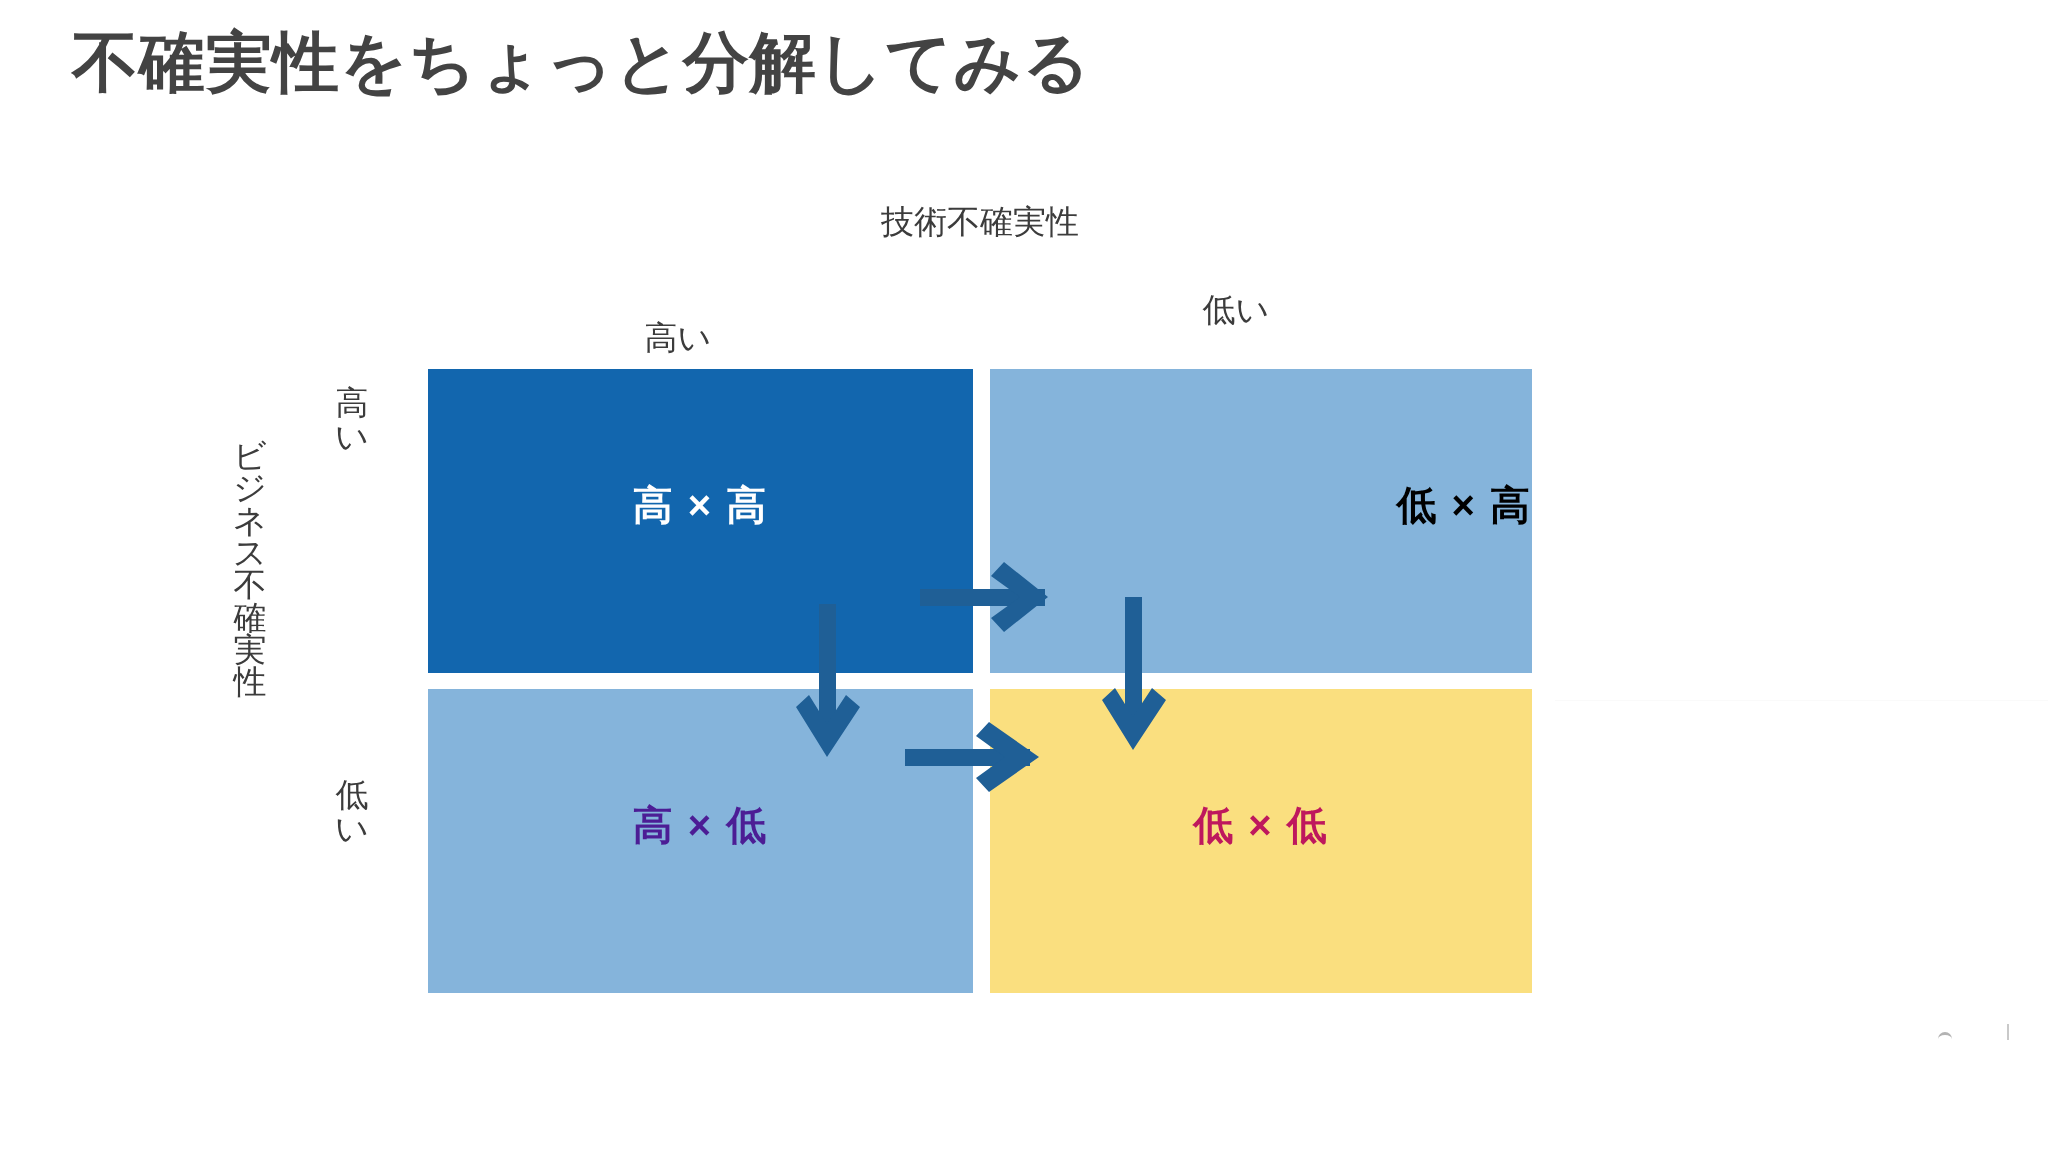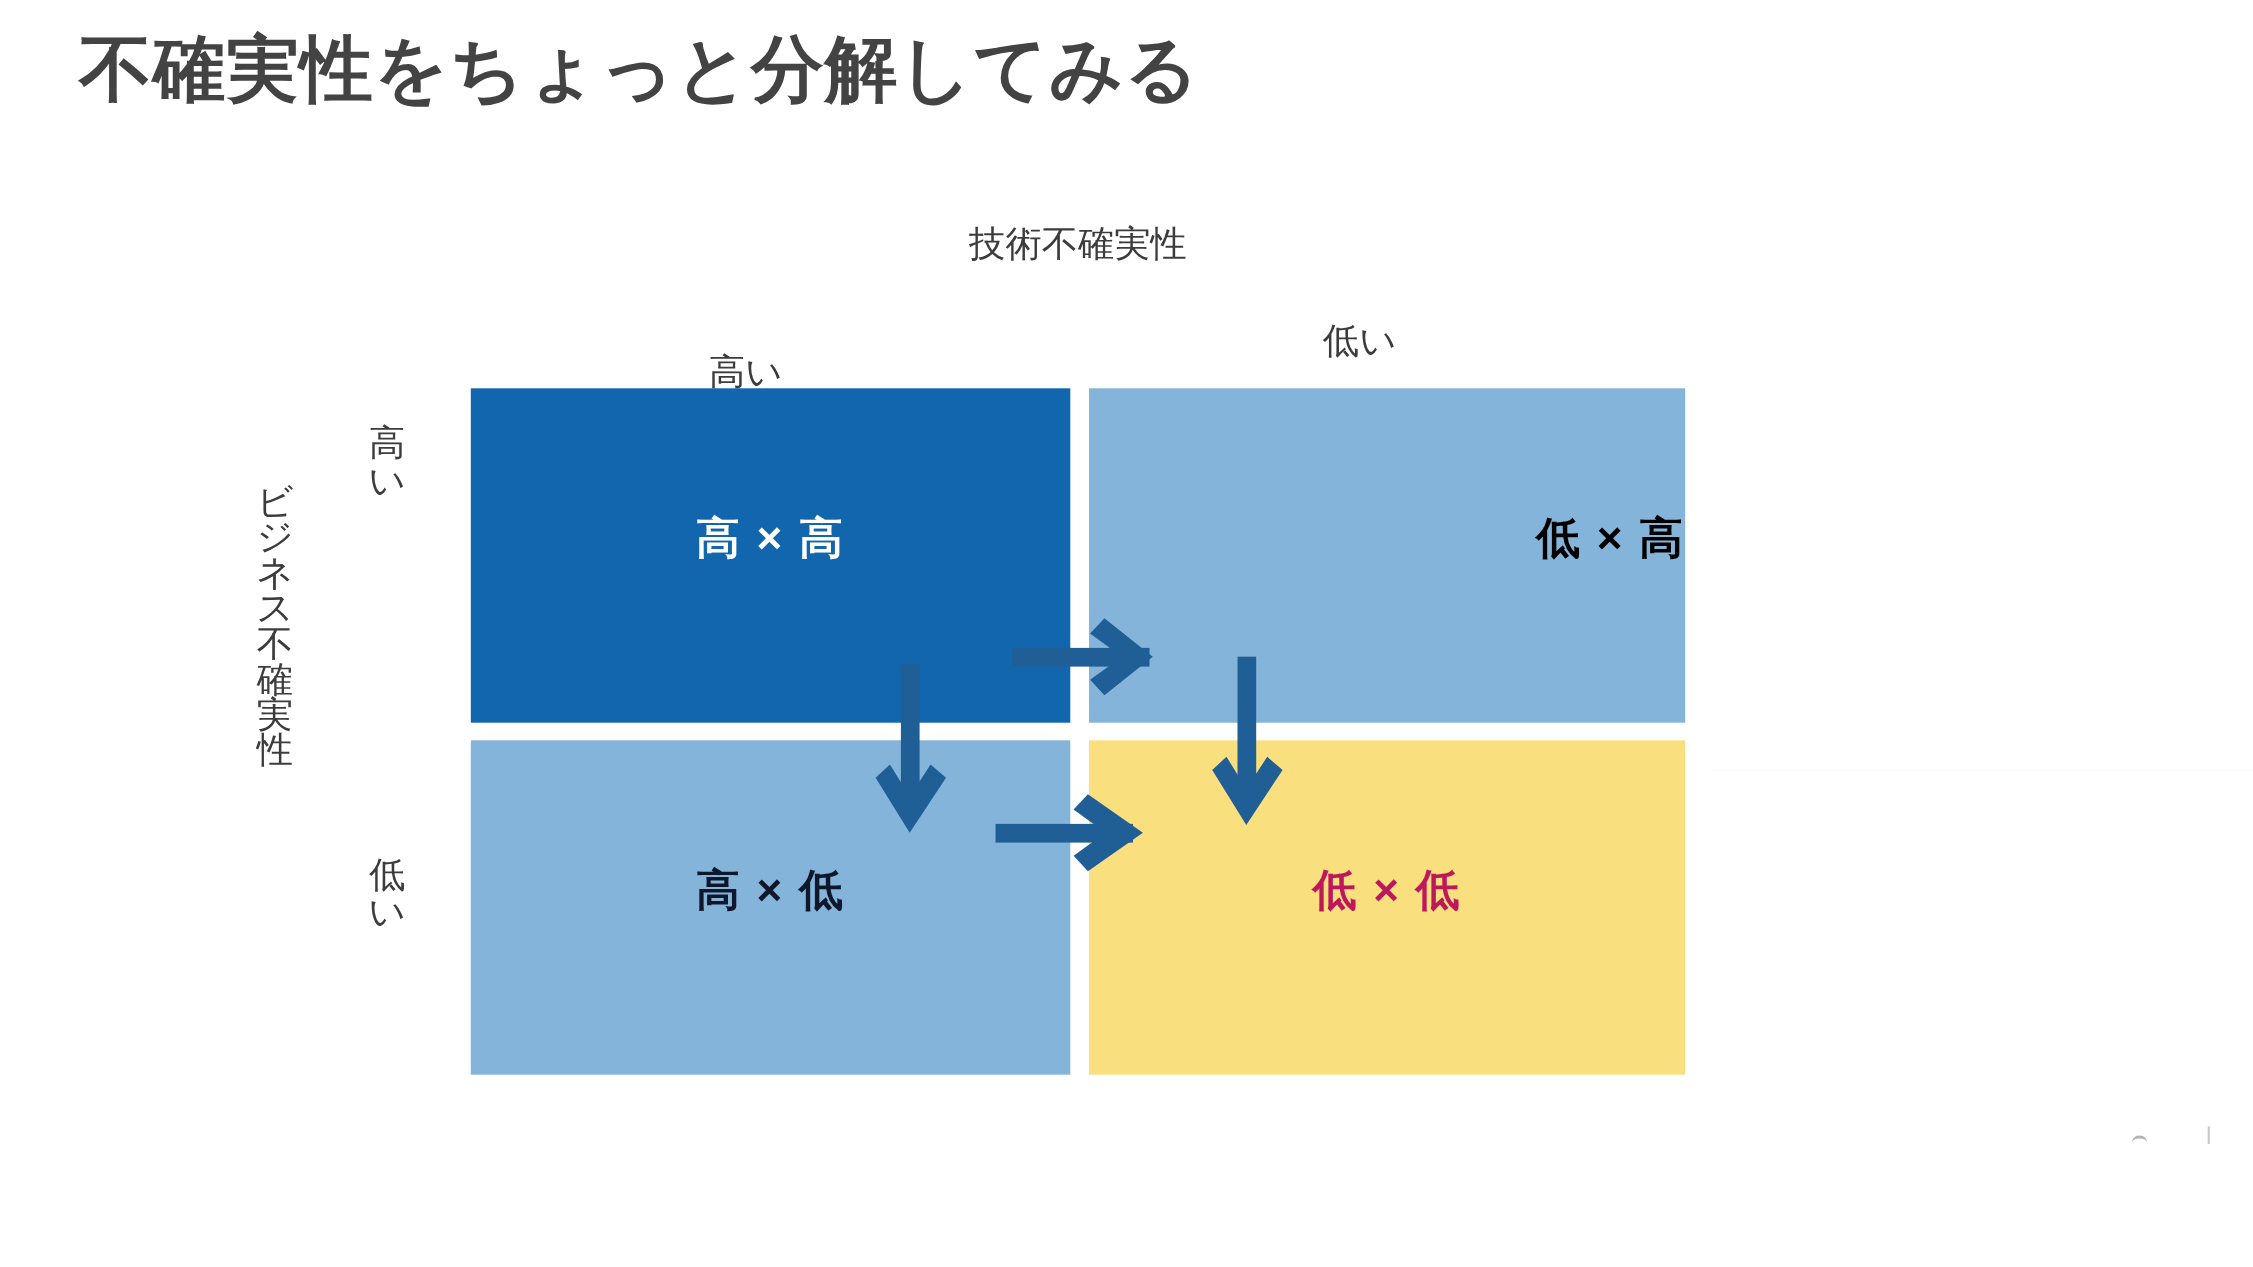--- a/index.html
+++ b/index.html
@@ -69,21 +69,21 @@
     line-height:1.02;
     text-align:center;
   }
   .row-head span{display:block;}
   .row-head.top{ top:386px; }
   .row-head.bottom{ top:778px; }
 
   
   .grid{
     position:absolute;
-    left:428px; top:353px;
+    left:428px; top:369px;
     width:1220px; height:624px;
   }
   .cell{
     position:absolute;
     display:flex;
     align-items:center;
     justify-content:center;
     font-size:40px;
     font-weight:bold;
   }
@@ -150,21 +150,21 @@
     <span>い</span>
   </div>
 
   <div class="grid">
     <div class="cell tl" style="background: rgb(18, 102, 174); color: rgb(255, 255, 255);">
       <span class="lbl">高 × 高</span>
     </div>
     <div class="cell tr" style="background: rgb(133, 180, 219); color: rgb(0, 0, 0);">
       <span class="lbl">低 × 高</span>
     </div>
-    <div class="cell bl" style="background: rgb(133, 180, 219); color: #0f172a;">
+    <div class="cell bl" style="background: rgb(133, 180, 219); color: #4c1d95;">
       <span class="lbl">高 × 低</span>
     </div>
     <div class="cell br" style="background: rgb(250, 223, 127); color: #be185d;">
       <span class="lbl">低 × 低</span>
     </div>
   </div>
 
   <svg class="arrows" viewBox="0 0 2048 1152">
 
     <g>

